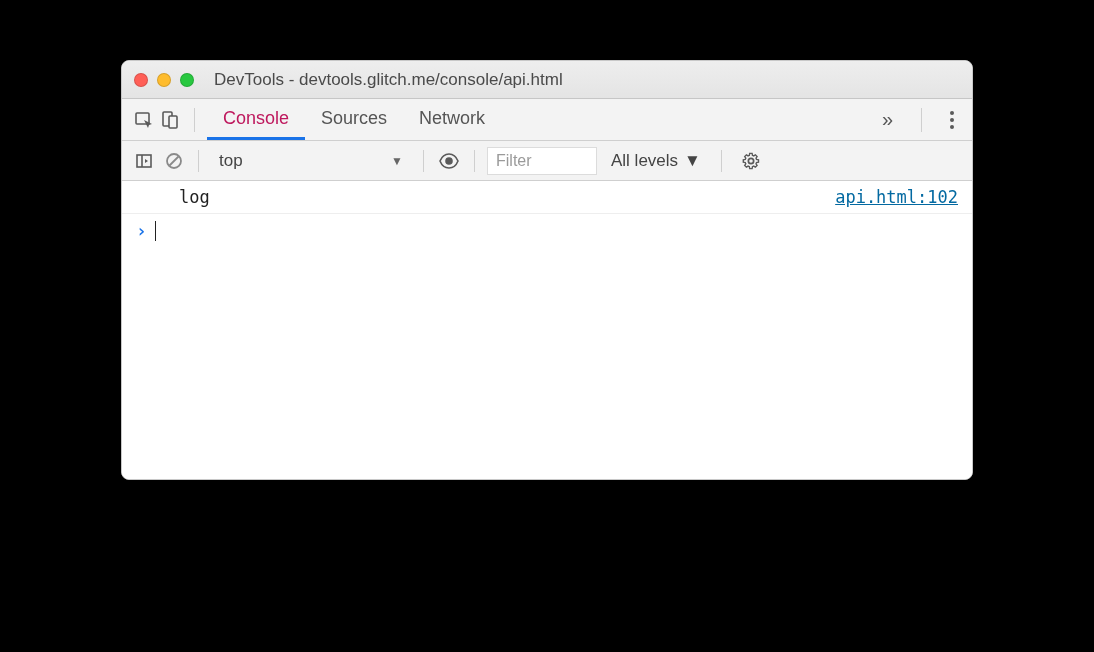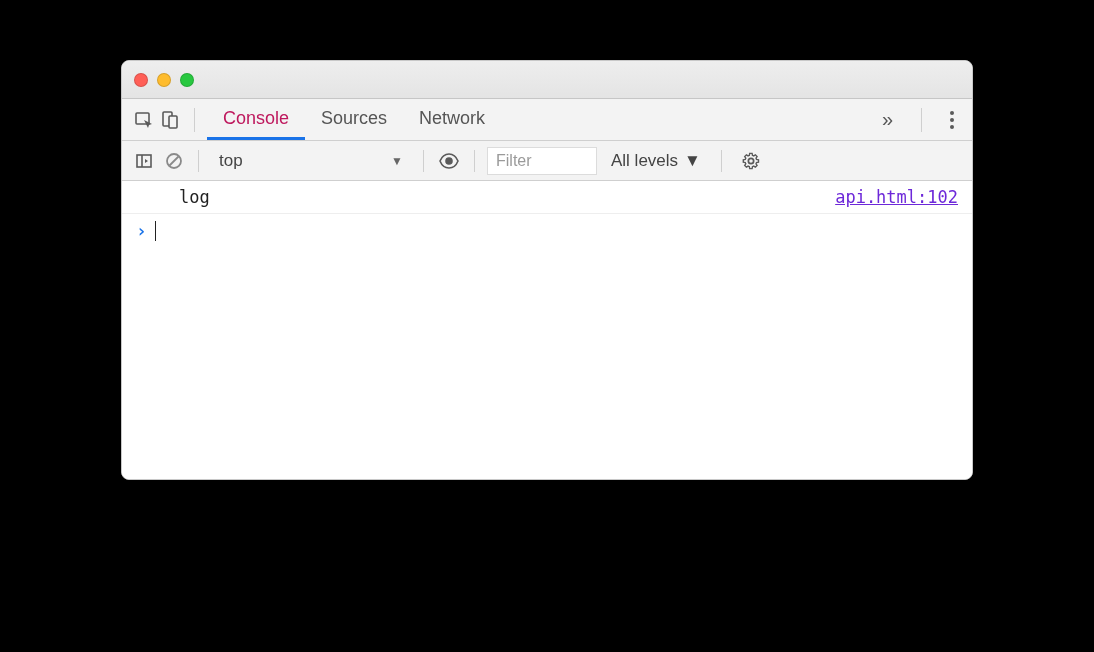--- a/index.html
+++ b/index.html
@@ -112,38 +112,39 @@
 
   .console-body { flex: 1; background: #fff; font-family: "SF Mono", Menlo, Consolas, monospace; font-size: 17px; }
   .log-row {
     display: flex;
     justify-content: space-between;
     align-items: center;
     padding: 6px 14px 6px 57px;
     border-bottom: 1px solid #eee;
     color: #222;
   }
-  .log-source { color: #6d28d9; text-decoration: underline; cursor: pointer; }
+  .log-source { color: #0369a1; text-decoration: underline; cursor: pointer; }
   .prompt-row { display: flex; align-items: center; padding: 6px 14px; gap: 8px; }
   .prompt-caret { color: #1a73e8; font-weight: bold; font-size: 18px; }
   .cursor-line { width: 1px; height: 20px; background: #222; }
 
   svg { display: block; }
 </style>
 </head>
 <body>
 
 <div class="window">
 
   <div class="titlebar">
     <div class="traffic-lights">
       <div class="light red"></div>
       <div class="light yellow"></div>
       <div class="light green"></div>
     </div>
+    <div class="title-text">DevTools - devtools.glitch.me/console/api.html</div>
   </div>
 
   <div class="toolbar">
     <div class="icon-btn">
       <svg width="20" height="20" viewBox="0 0 20 20" fill="none" stroke="#5a5a5a" stroke-width="1.6">
         <rect x="2" y="3" width="13" height="11" rx="1"></rect>
         <path d="M10 10 L18 14 L15 15 L14 18 Z" fill="#5a5a5a" stroke="none"></path>
       </svg>
     </div>
     <div class="icon-btn">

